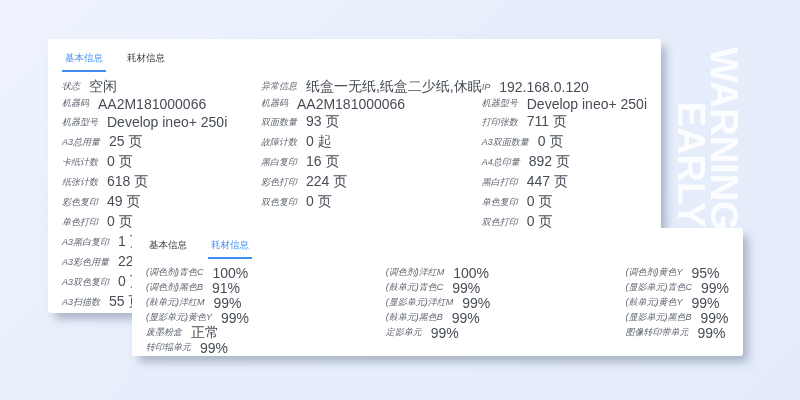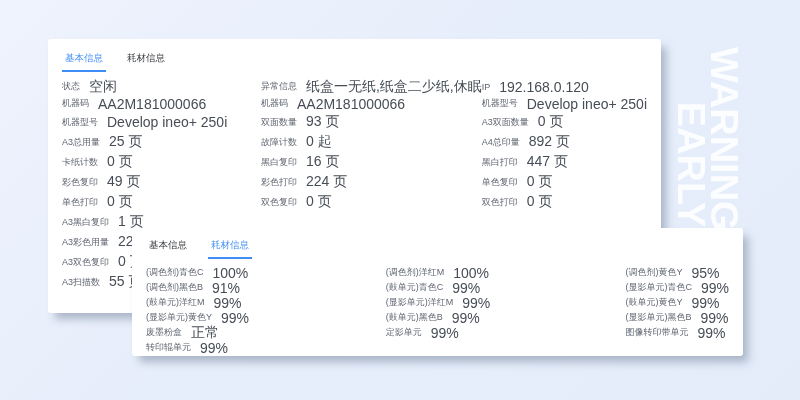--- a/index.html
+++ b/index.html
@@ -44,21 +44,21 @@
   .card-basic .col:nth-child(3){ flex:1; }
   .card-consumables .col:nth-child(1){ width:43%; }
   .card-consumables .col:nth-child(2){ width:43%; }
   .card-consumables .col:nth-child(3){ flex:1; }
 
   .row{ display:flex; align-items:center; white-space:nowrap; }
   .card-basic .row{ height:20px; }
   .card-basic .row:nth-child(-n+2){ height:17px; }
   .card-consumables .row{ height:15px;text-align:right; }
 
-  .lbl{ font-size:9px; color:#5f6570; }
+  .lbl{ font-size:9px; color:#5f6570;font-style:italic; }
   .val{ font-size:14px; color:#474d56; margin-left:9px; }
 </style>
 </head>
 <body>
 
 <div class="stage">
 
   <div class="watermark">
     <div>WARNING</div>
     <div>EARLY</div>
@@ -85,20 +85,24 @@
           </div>
           <div class="row">
             <span class="lbl">A3总用量</span>
             <span class="val">25 页</span>
           </div>
           <div class="row">
             <span class="lbl">卡纸计数</span>
             <span class="val">0 页</span>
           </div>
           <div class="row">
+            <span class="lbl">纸张计数</span>
+            <span class="val">618 页</span>
+          </div>
+          <div class="row">
             <span class="lbl">彩色复印</span>
             <span class="val">49 页</span>
           </div>
           <div class="row">
             <span class="lbl">单色打印</span>
             <span class="val">0 页</span>
           </div>
           <div class="row">
             <span class="lbl">A3黑白复印</span>
             <span class="val">1 页</span>
@@ -147,20 +151,24 @@
           </div>
         </div>
         <div class="col">
           <div class="row">
             <span class="lbl">IP</span>
             <span class="val">192.168.0.120</span>
           </div>
           <div class="row">
             <span class="lbl">机器型号</span>
             <span class="val">Develop ineo+ 250i</span>
+          </div>
+          <div class="row">
+            <span class="lbl">打印张数</span>
+            <span class="val">711 页</span>
           </div>
           <div class="row">
             <span class="lbl">A3双面数量</span>
             <span class="val">0 页</span>
           </div>
           <div class="row">
             <span class="lbl">A4总印量</span>
             <span class="val">892 页</span>
           </div>
           <div class="row">

